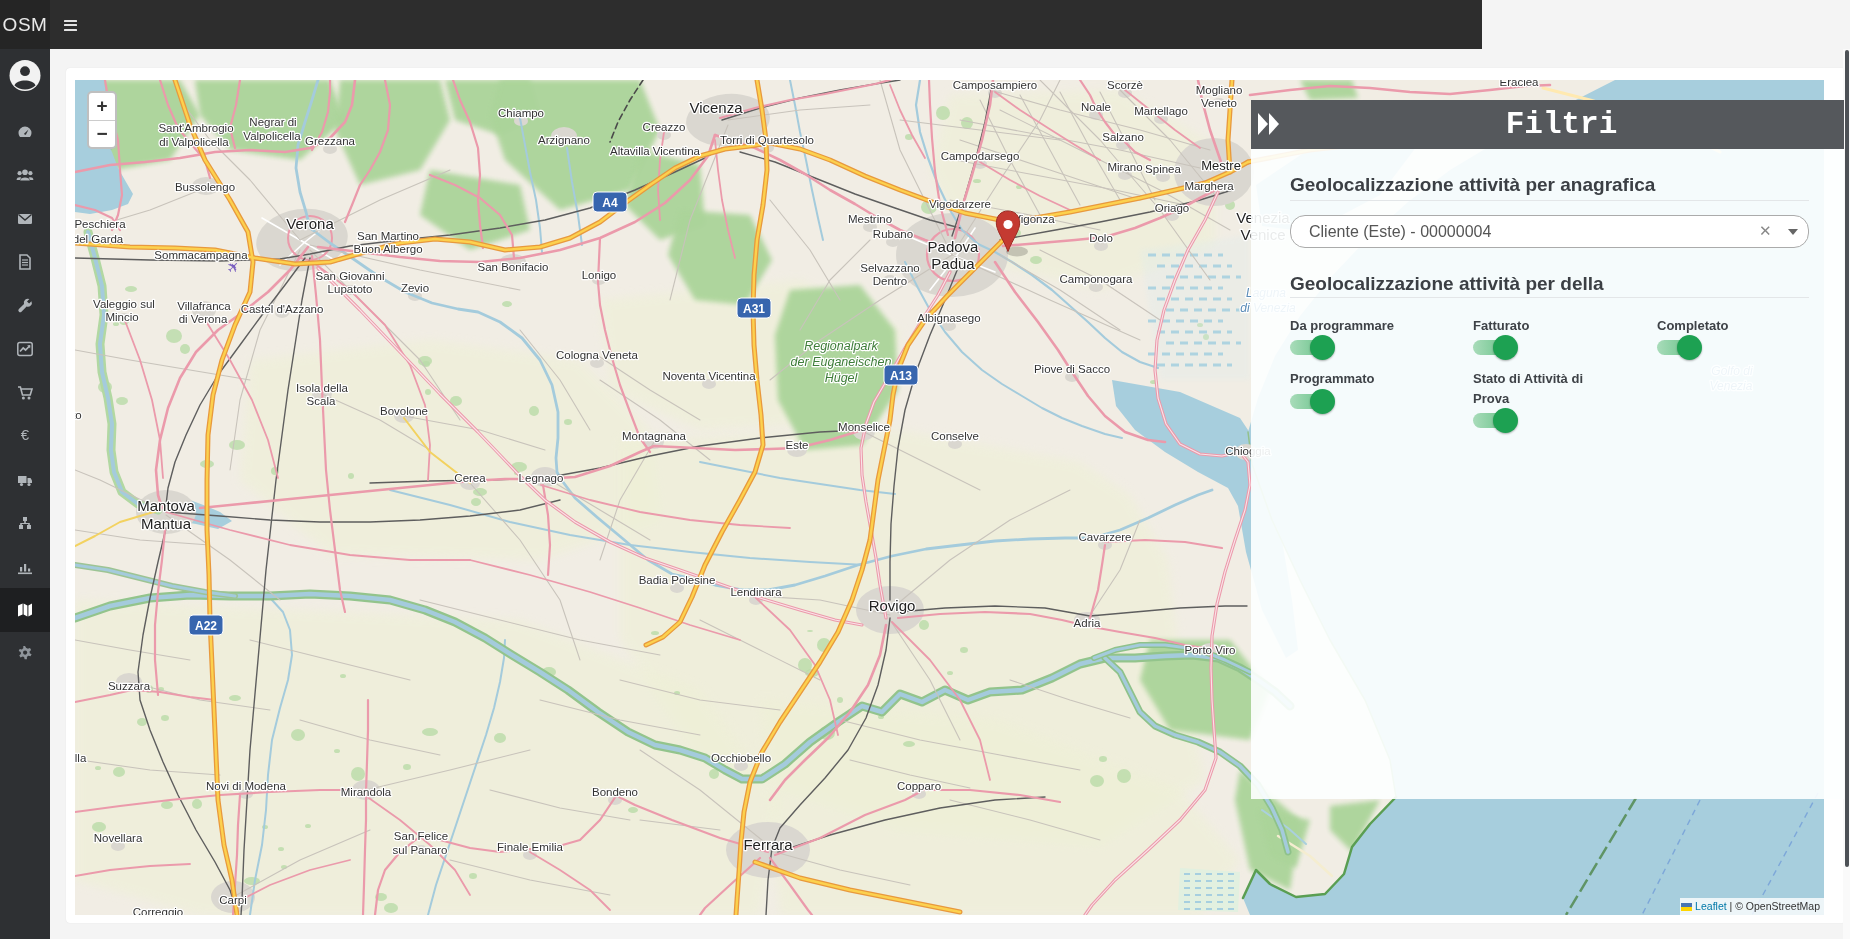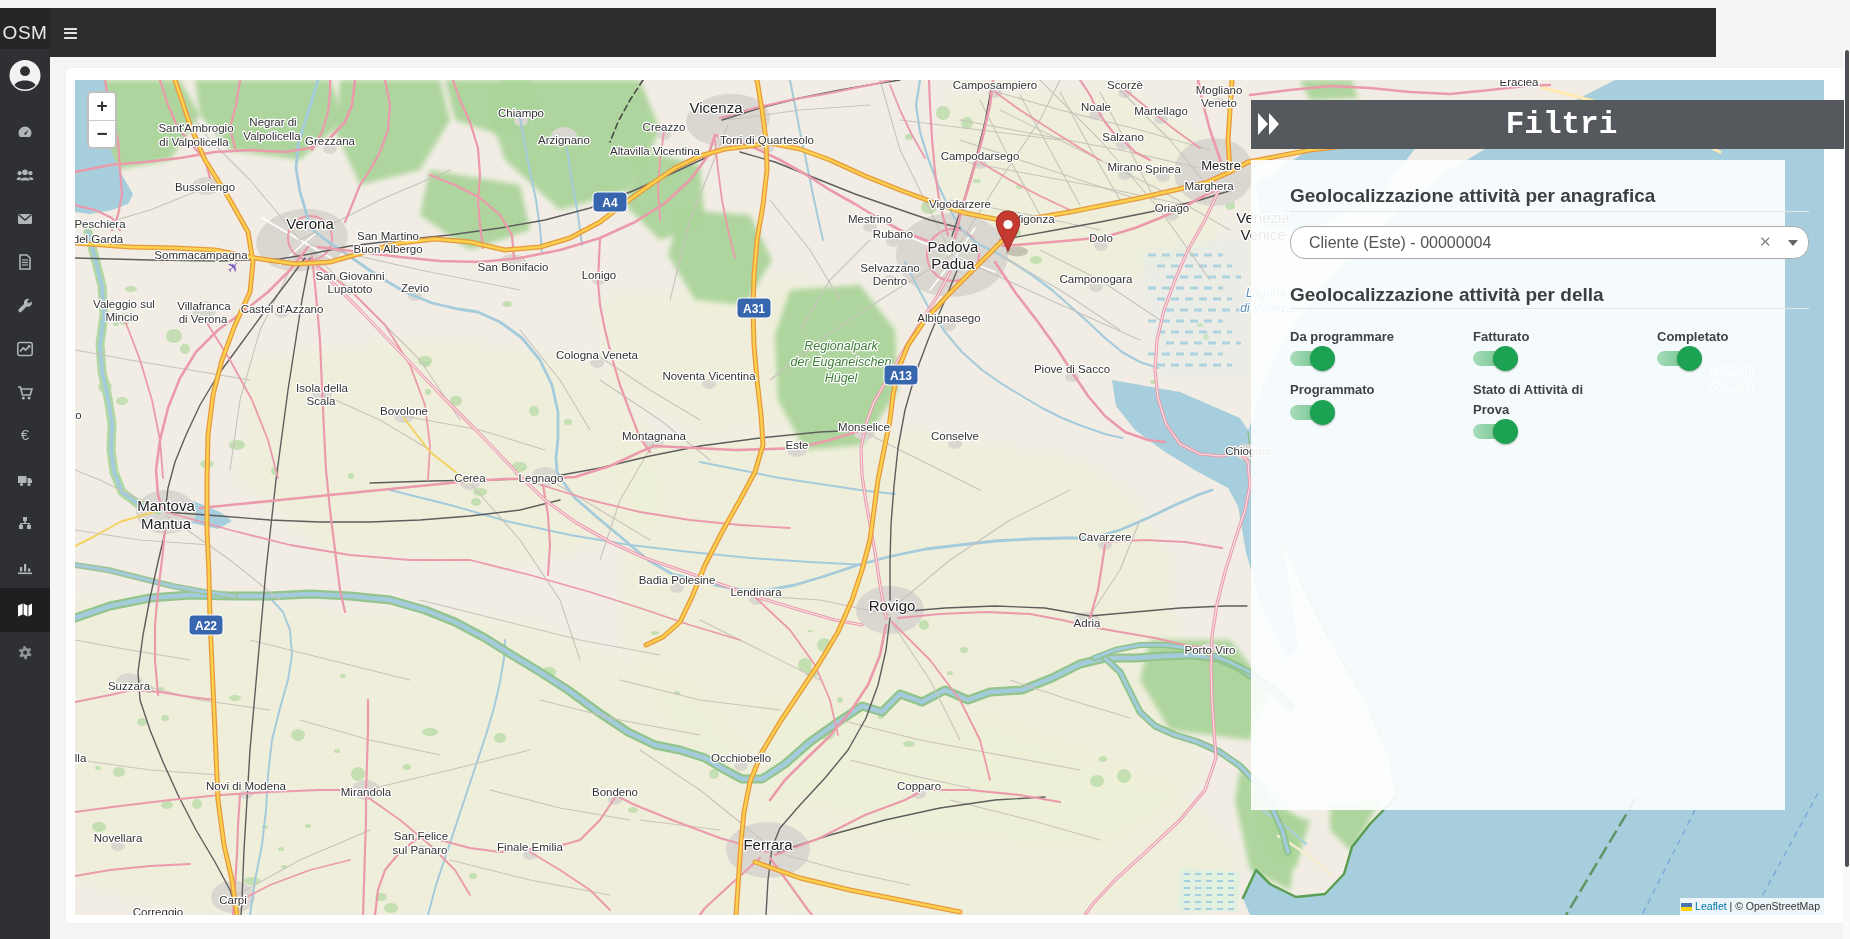--- a/index.html
+++ b/index.html
@@ -1,17 +1,17 @@
 <!DOCTYPE html>
 <html><head><meta charset="utf-8"><title>OSM</title>
 <style>
 * { margin:0; padding:0; box-sizing:border-box; }
 html,body { width:1850px; height:939px; overflow:hidden; background:#f4f4f4;
   font-family:"Liberation Sans", sans-serif; }
-.navbar { position:absolute; left:0; top:8px; width:1716px; height:49px; background:#2d2d2d; }
+.navbar { position:absolute; left:0; top:0; width:1482px; height:49px; background:#2d2d2d; }
 .brand { position:absolute; left:0; top:0; width:50px; height:49px; background:#252525;
   color:#e9e9e9; font-size:19px; line-height:49px; text-align:center; letter-spacing:0.5px; }
 .burger { position:absolute; left:64px; top:20px; width:13px; height:10px; }
 .burger span { display:block; height:2.1px; background:#e3e3e3; margin-bottom:2.3px; border-radius:0.5px; }
 .sidebar { position:absolute; left:0; top:49px; width:50px; height:890px; background:#2e3033; }
 .side-active { position:absolute; left:0; top:539px; width:50px; height:44px; background:#1e1f21; }
 .icon { position:absolute; left:0; width:50px; text-align:center; color:#b0b5ba; }
 .card { position:absolute; left:66px; top:68px; width:1780px; height:855px; background:#ffffff;
   border-radius:4px; box-shadow:0 0 1px rgba(0,0,0,0.12); }
 .map { position:absolute; left:75px; top:80px; width:1749px; height:835px; overflow:hidden; background:#f1ede4; }
@@ -23,21 +23,21 @@
 .attrib { position:absolute; left:1680px; top:898px; width:144px; height:25px; white-space:nowrap;
   background:rgba(255,255,255,0.8); font-size:10.5px; line-height:17px; color:#333;
   text-align:right; padding-right:4px; z-index:25; }
 .attrib a { color:#0078A8; text-decoration:none; }
 .flag { display:inline-block; width:11px; height:8px; vertical-align:-1px;
   background:linear-gradient(#4775b2 50%, #ffd500 50%); }
 .panel-head { position:absolute; left:1251px; top:100px; width:593px; height:49px;
   background:#55585c; z-index:40; }
 .panel-head .title { color:#fff; font-size:31px; font-weight:bold; text-align:center;
   line-height:49px; padding-left:28px;font-family:Liberation Mono, monospace; }
-.panel-body { position:absolute; left:1251px; top:160px; width:534px; height:650px;
+.panel-body { position:absolute; left:1251px; top:149px; width:593px; height:650px;
   background:rgba(253,255,255,0.91); z-index:40; }
 .ph { position:absolute; left:39px; font-size:19px; font-weight:bold; color:#3b3f44; }
 .pdiv { position:absolute; left:39px; width:519px; height:1px; background:#e3e6e8; }
 .psel { position:absolute; left:39px; top:66px; width:519px; height:33px; background:#fff;
   border:1px solid #ababab; border-radius:15px; }
 .psel .txt { position:absolute; left:18px; top:7px; font-size:16px; color:#555; }
 .psel .x { position:absolute; left:468px; top:6px; font-size:15px; color:#888; }
 .psel .caret { position:absolute; left:497px; top:13px; width:0; height:0;
   border-left:5px solid transparent; border-right:5px solid transparent; border-top:6px solid #666; }
 .tlabel { position:absolute; font-size:13px; font-weight:bold; color:#3e4247; }

